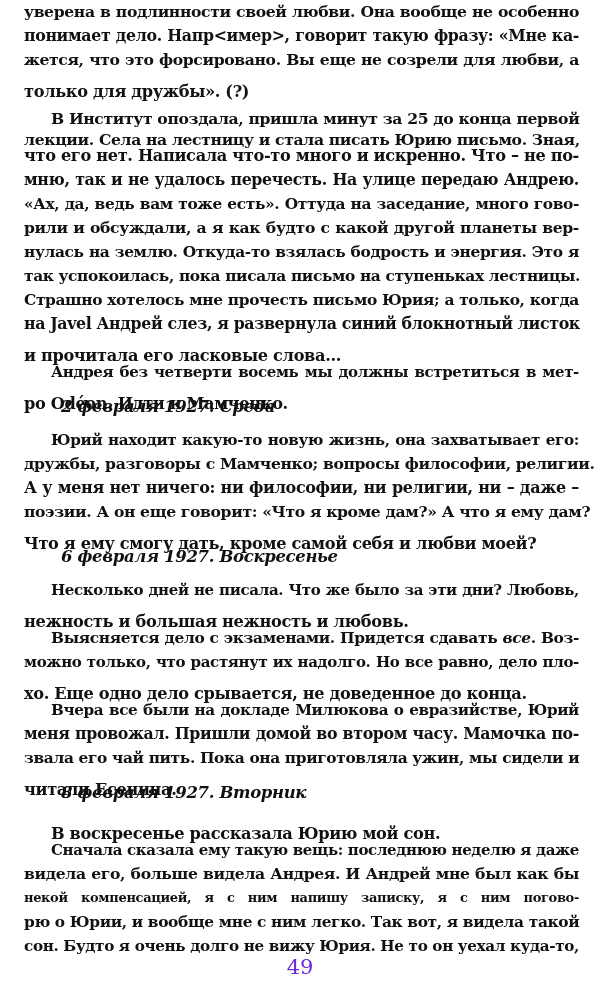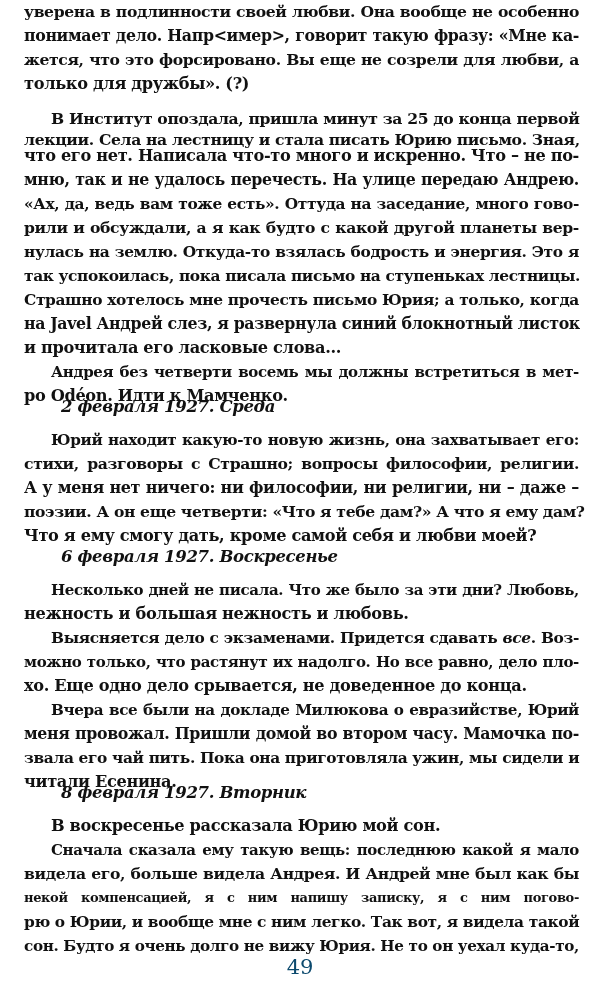--- a/index.html
+++ b/index.html
@@ -9,31 +9,31 @@
     font-family: "DejaVu Serif", "Liberation Serif", serif;
     color: #111111;
     font-size: 16.2px;
     letter-spacing: -0.35px;
     font-weight: bold;
   }
   .line {
     position: absolute; left: 0; width: 555px; height: 24px; line-height: 24px;
     white-space: nowrap; text-align: justify; text-align-last: justify;
   }
-  .line.last { text-align-last: left; }
+  .line.last { text-align-last: left; margin-top: 8px; }
   .line.indent { left: 27px; width: 528px; }
   .heading {
     position: absolute; left: 37px; height: 26px; line-height: 26px;
     font-style: italic; font-weight: bold; white-space: nowrap; font-size: 16.5px;
   }
   .it { font-style: italic; }
   .page-number {
     position: absolute; left: 0; width: 600px; top: 955px; text-align: center;
     font-family: "DejaVu Serif", "Liberation Serif", serif;
-    font-weight: normal; font-size: 21px; color: #0c4a6e;
+    font-weight: normal; font-size: 21px; color: #6d28d9;
   }
 </style>
 </head>
 <body>
 
 <div class="page">
 
   <div class="line" style="top: 0px; font-size: 15.6px;">уверена в подлинности своей любви. Она вообще не особенно</div>
   <div class="line" style="top: 24px; font-size: 15.8px;">понимает дело. Напр&lt;имер&gt;, говорит такую фразу: «Мне ка-</div>
   <div class="line" style="top: 48px; font-size: 15.6px;">жется, что это форсировано. Вы еще не созрели для любви, а</div>
@@ -47,38 +47,38 @@
   <div class="line" style="top: 240px; font-size: 15.4px;">нулась на землю. Откуда-то взялась бодрость и энергия. Это я</div>
   <div class="line" style="top: 264px; font-size: 15.4px;">так успокоилась, пока писала письмо на ступеньках лестницы.</div>
   <div class="line" style="top: 288px; font-size: 15.4px;">Страшно хотелось мне прочесть письмо Юрия; а только, когда</div>
   <div class="line" style="top: 312px; font-size: 15.8px;">на Javel Андрей слез, я развернула синий блокнотный листок</div>
   <div class="line last" style="top:336px">и прочитала его ласковые слова...</div>
   <div class="line indent" style="top: 360px; font-size: 15px;">Андрея без четверти восемь мы должны встретиться в мет-</div>
   <div class="line last" style="top:384px">ро Odéon. Идти к Мамченко.</div>
 
   <div class="heading" style="top:394px">2 февраля 1927. Среда</div>
   <div class="line indent" style="top: 428px; font-size: 15.2px;">Юрий находит какую-то новую жизнь, она захватывает его:</div>
-  <div class="line" style="top: 452px; font-size: 15.6px;">стихи, разговоры с Страшно; вопросы философии, религии.</div>
+  <div class="line" style="top: 452px; font-size: 15.6px;">дружбы, разговоры с Мамченко; вопросы философии, религии.</div>
   <div class="line" style="top: 476px; font-size: 16px;">А у меня нет ничего: ни философии, ни религии, ни – даже –</div>
-  <div class="line" style="top: 500px; font-size: 15.6px;">поэзии. А он еще четверти: «Что я тебе дам?» А что я ему дам?</div>
+  <div class="line" style="top: 500px; font-size: 15.6px;">поэзии. А он еще говорит: «Что я кроме дам?» А что я ему дам?</div>
   <div class="line last" style="top:524px">Что я ему смогу дать, кроме самой себя и любви моей?</div>
 
   <div class="heading" style="top:544px">6 февраля 1927. Воскресенье</div>
   <div class="line indent" style="top: 578px; font-size: 15px;">Несколько дней не писала. Что же было за эти дни? Любовь,</div>
   <div class="line last" style="top:602px">нежность и большая нежность и любовь.</div>
   <div class="line indent" style="top: 626px; font-size: 15.4px;"><span>Выясняется дело с экзаменами. Придется сдавать </span><span class="it">все</span><span>. Воз-</span></div>
   <div class="line" style="top: 650px; font-size: 15px;">можно только, что растянут их надолго. Но все равно, дело пло-</div>
   <div class="line last" style="top:674px">хо. Еще одно дело срывается, не доведенное до конца.</div>
   <div class="line indent" style="top: 698px; font-size: 15.2px;">Вчера все были на докладе Милюкова о евразийстве, Юрий</div>
   <div class="line" style="top: 722px; font-size: 15.8px;">меня провожал. Пришли домой во втором часу. Мамочка по-</div>
   <div class="line" style="top: 746px; font-size: 15.4px;">звала его чай пить. Пока она приготовляла ужин, мы сидели и</div>
   <div class="line last" style="top:770px">читали Есенина.</div>
 
   <div class="heading" style="top:780px">8 февраля 1927. Вторник</div>
   <div class="line indent last" style="top:814px">В воскресенье рассказала Юрию мой сон.</div>
-  <div class="line indent" style="top: 838px; font-size: 15px;">Сначала сказала ему такую вещь: последнюю какой я мало</div>
+  <div class="line indent" style="top: 838px; font-size: 15px;">Сначала сказала ему такую вещь: последнюю неделю я даже</div>
   <div class="line" style="top: 862px; font-size: 15.6px;">видела его, больше видела Андрея. И Андрей мне был как бы</div>
   <div class="line" style="top: 886px; font-size: 13px;">некой компенсацией, я с ним напишу записку, я с ним погово-</div>
   <div class="line" style="top: 910px; font-size: 15.4px;">рю о Юрии, и вообще мне с ним легко. Так вот, я видела такой</div>
   <div class="line" style="top: 934px; font-size: 15.2px;">сон. Будто я очень долго не вижу Юрия. Не то он уехал куда-то,</div>
 </div>
 
 <div class="page-number">49</div>
 
 </body></html>

